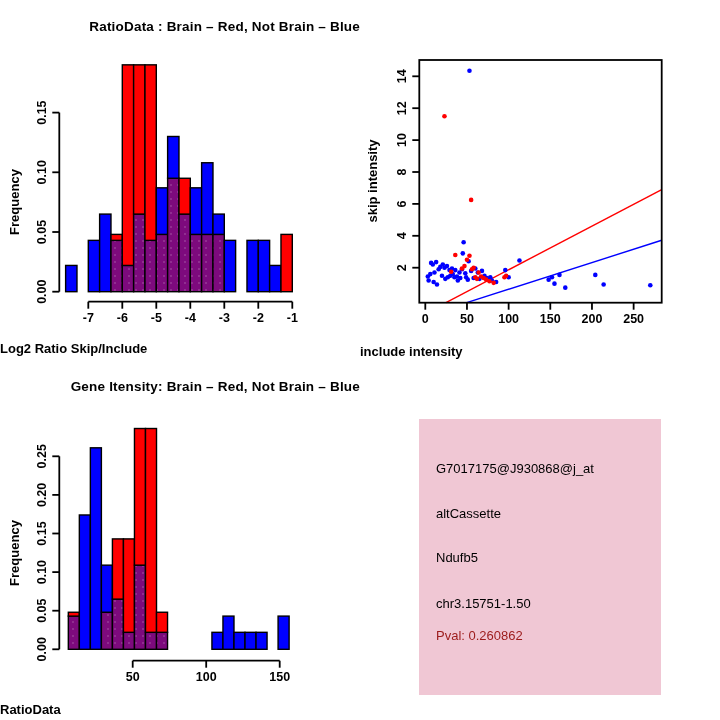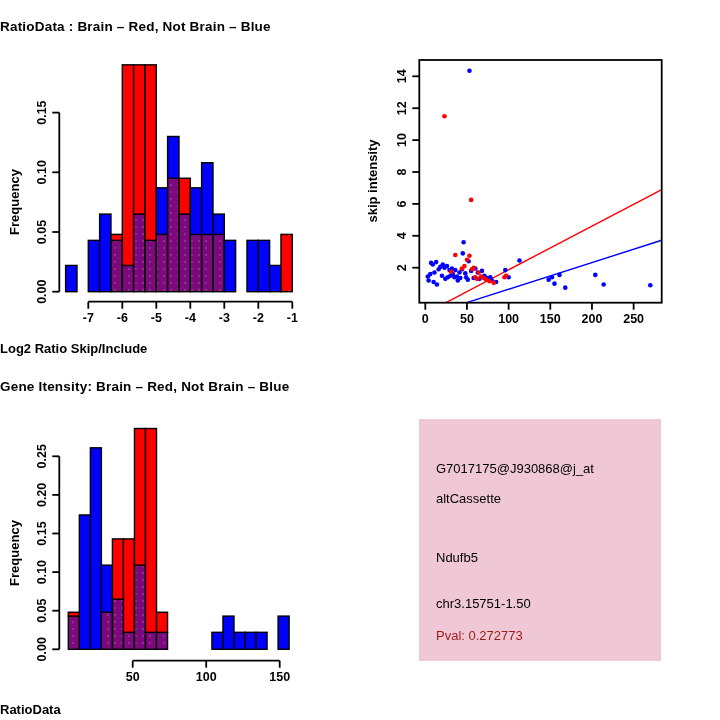--- a/index.html
+++ b/index.html
@@ -1,26 +1,26 @@
 <!DOCTYPE html>
 <html><head>
 <meta charset="utf-8">
 <style>
   html,body{margin:0;padding:0;background:#ffffff;}
   #fig{position:relative;width:720px;height:720px;background:#ffffff;overflow:hidden;
        font-family:"Liberation Sans",sans-serif;color:#000;}
   .panel{position:absolute;width:360px;height:360px;}
   .panel svg{position:absolute;left:0;top:0;}
-  .title{position:absolute;left:0;right:0;top:19px;text-align:left;
+  .title{position:absolute;left:0;right:0;top:19px;text-align:right;
          font-size:13.5px;font-weight:bold;white-space:nowrap;letter-spacing:.2px;}
   .xlab{position:absolute;left:0;right:0;text-align:left;font-size:13px;font-weight:bold;}
   .ylab{position:absolute;font-size:13px;font-weight:bold;white-space:nowrap;
         transform:translate(-50%,-50%) rotate(-90deg);}
   svg text{font-family:"Liberation Sans",sans-serif;font-weight:bold;font-size:12.5px;fill:#000;}
-  .infobox{position:absolute;left:59px;top:59px;width:242px;height:242px;
+  .infobox{position:absolute;left:59px;top:59px;width:242px;height:276px;
            background-image:radial-gradient(rgba(130,150,200,0.18) 22%, transparent 24%);
            background-size:4px 4px;}
   .iline{position:absolute;left:17px;font-size:13px;white-space:nowrap;}
 </style>
 </head>
 <body>
 
 <div id="fig">
 
   <section class="panel" style="left:0;top:0">
@@ -191,20 +191,21 @@
         <text x="46" y="203.89999999999998" text-anchor="middle" transform="rotate(-90 46 203.89999999999998)">6</text>
         <line x1="52.3" y1="172" x2="59.3" y2="172" stroke="#000000" stroke-width="1.8"></line>
         <text x="46" y="172" text-anchor="middle" transform="rotate(-90 46 172)">8</text>
         <line x1="52.3" y1="140.1" x2="59.3" y2="140.1" stroke="#000000" stroke-width="1.8"></line>
         <text x="46" y="140.1" text-anchor="middle" transform="rotate(-90 46 140.1)">10</text>
         <line x1="52.3" y1="108.19999999999999" x2="59.3" y2="108.19999999999999" stroke="#000000" stroke-width="1.8"></line>
         <text x="46" y="108.19999999999999" text-anchor="middle" transform="rotate(-90 46 108.19999999999999)">12</text>
         <line x1="52.3" y1="76.30000000000001" x2="59.3" y2="76.30000000000001" stroke="#000000" stroke-width="1.8"></line>
         <text x="46" y="76.30000000000001" text-anchor="middle" transform="rotate(-90 46 76.30000000000001)">14</text>
       </svg>
+    <div class="xlab" style="top:344px">include intensity</div>
     <div class="ylab" style="left:12px;top:181px">skip intensity</div>
   </section>
 
   <section class="panel" style="left:0;top:360px">
     <svg id="svg-gene" width="360" height="360">
         <defs>
           <pattern id="ovlB" width="7" height="7" patternUnits="userSpaceOnUse">
             <rect x="0" y="0" width="7" height="7" fill="#7d0a7d"></rect>
             <circle cx="3" cy="3" r="0.8" fill="#a85aa8"></circle>
           </pattern>
@@ -253,20 +254,20 @@
         <text x="279.7" y="321.2" text-anchor="middle">150</text>
       </svg>
     <div class="title">Gene Itensity: Brain – Red, Not Brain – Blue</div>
     <div class="xlab" style="top:342px">RatioData</div>
     <div class="ylab" style="left:14px;top:193px">Frequency</div>
   </section>
 
   <section class="panel" style="left:360px;top:360px">
     <div class="infobox" id="infobox" style="background-color: rgb(240, 199, 212);">
       <div class="iline" style="top:42px">G7017175@J930868@j_at</div>
-      <div class="iline" style="top:72px">altCassette</div>
+      <div class="iline" style="top:87px">altCassette</div>
       <div class="iline" style="top:131px">Ndufb5</div>
       <div class="iline" style="top:177px">chr3.15751-1.50</div>
-      <div class="iline" style="top: 209px; color: rgb(156, 27, 27);" id="pval-line">Pval: 0.272773</div>
+      <div class="iline" style="top: 209px; color: rgb(156, 27, 27);" id="pval-line">Pval: 0.260862</div>
     </div>
   </section>
 
 </div>
 
 </body></html>

